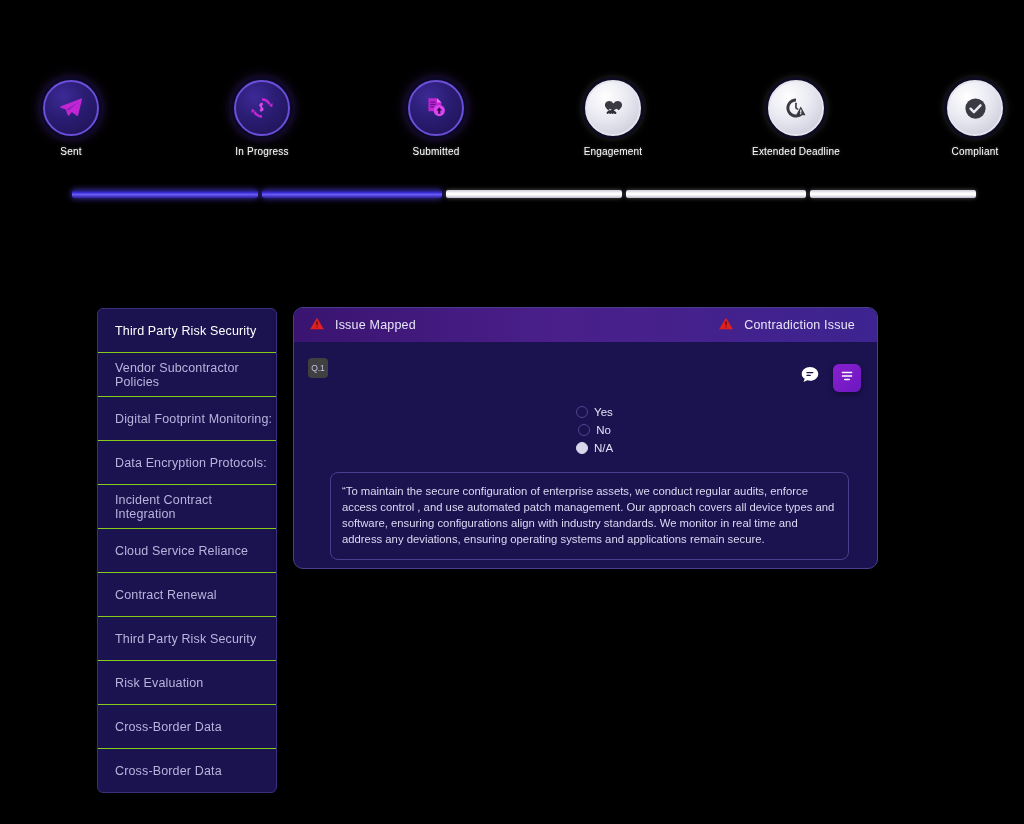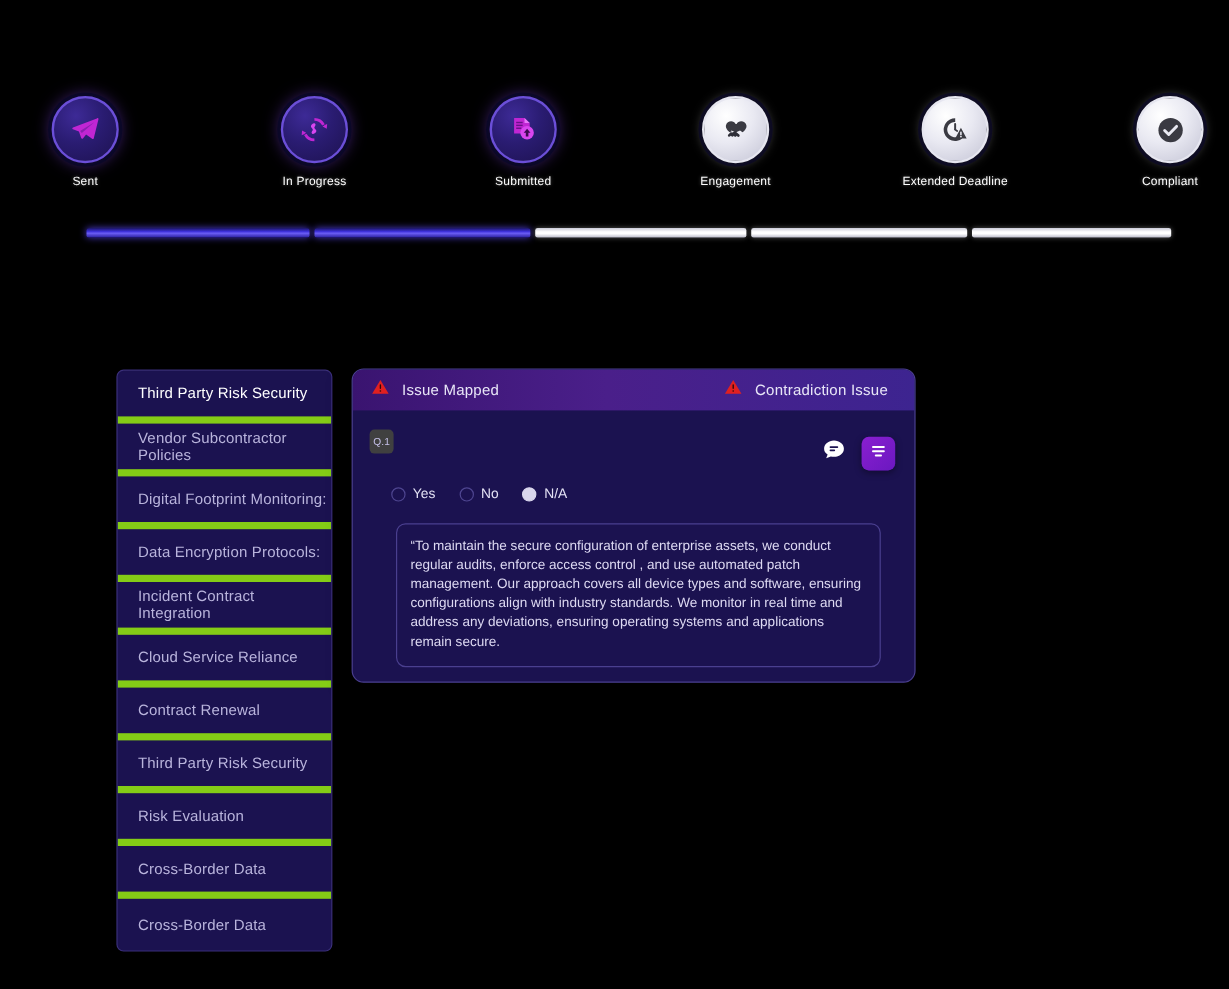--- a/index.html
+++ b/index.html
@@ -51,29 +51,29 @@
     position: absolute; left: 97px; top: 308px; width: 180px; height: 485px;
     background: #1b1250;
     border: 1px solid #3a2f7a;
     border-radius: 6px;
     overflow: hidden;
   }
   .side-item {
     height: 44px; display: flex; align-items: center;
     padding: 0 0 0 17px;
     font-size: 12.5px; color: #b9b4dc;
-    border-bottom: 6px solid #84cc16;
+    border-bottom: 1px solid #84cc16;
     letter-spacing: .15px;
   }
   .side-item:last-child { border-bottom: none; }
   .side-item.active { color: #ffffff; }
 
   
   .panel {
-    position: absolute; left: 293px; top: 307px; width: 470px; height: 262px;
+    position: absolute; left: 293px; top: 307px; width: 585px; height: 262px;
     background: #1b1250;
     border: 1px solid #4a3f8f;
     border-radius: 10px;
     box-shadow: 0 4px 18px rgba(0,0,0,.6);
     overflow: hidden;
   }
   .panel-header {
     height: 34px;
     background: linear-gradient(to right, #3a1470 0%, #4a1f8a 45%, #3d2490 100%);
     display: flex; align-items: center; justify-content: space-between;
@@ -97,21 +97,21 @@
   }
   .q-actions { margin-left: auto; display: flex; align-items: flex-start; gap: 10px; padding-top: 8px; }
   .icon-btn-plain { width: 26px; height: 26px; display: flex; align-items: center; justify-content: center; }
   .icon-btn-fill {
     width: 28px; height: 28px; border-radius: 6px;
     background: linear-gradient(135deg, #8a1fd0 0%, #6a18c0 100%);
     display: flex; align-items: center; justify-content: center;
     box-shadow: 0 2px 6px rgba(0,0,0,.4);
   }
 
-  .radios { display: flex; align-items: center; gap: 6px; padding: 14px 0 0 32px; }
+  .radios { display: flex; align-items: center; gap: 6px; padding: 14px 0 0 32px; flex-direction: column; }
   .radio-opt { display: flex; align-items: center; gap: 6px; margin-right: 14px; }
   .dot { width: 12px; height: 12px; border-radius: 50%; border: 1px solid #4e4590; background: transparent; }
   .dot.sel { background: #d9d6ec; border-color: #d9d6ec; }
   .radio-label { color: #e3e1f4; font-size: 11.5px; }
 
   .answer {
     margin: 18px 28px 0 36px;
     border: 1px solid #4a3f8f;
     border-radius: 8px;
     padding: 10px 13px 12px 11px;

